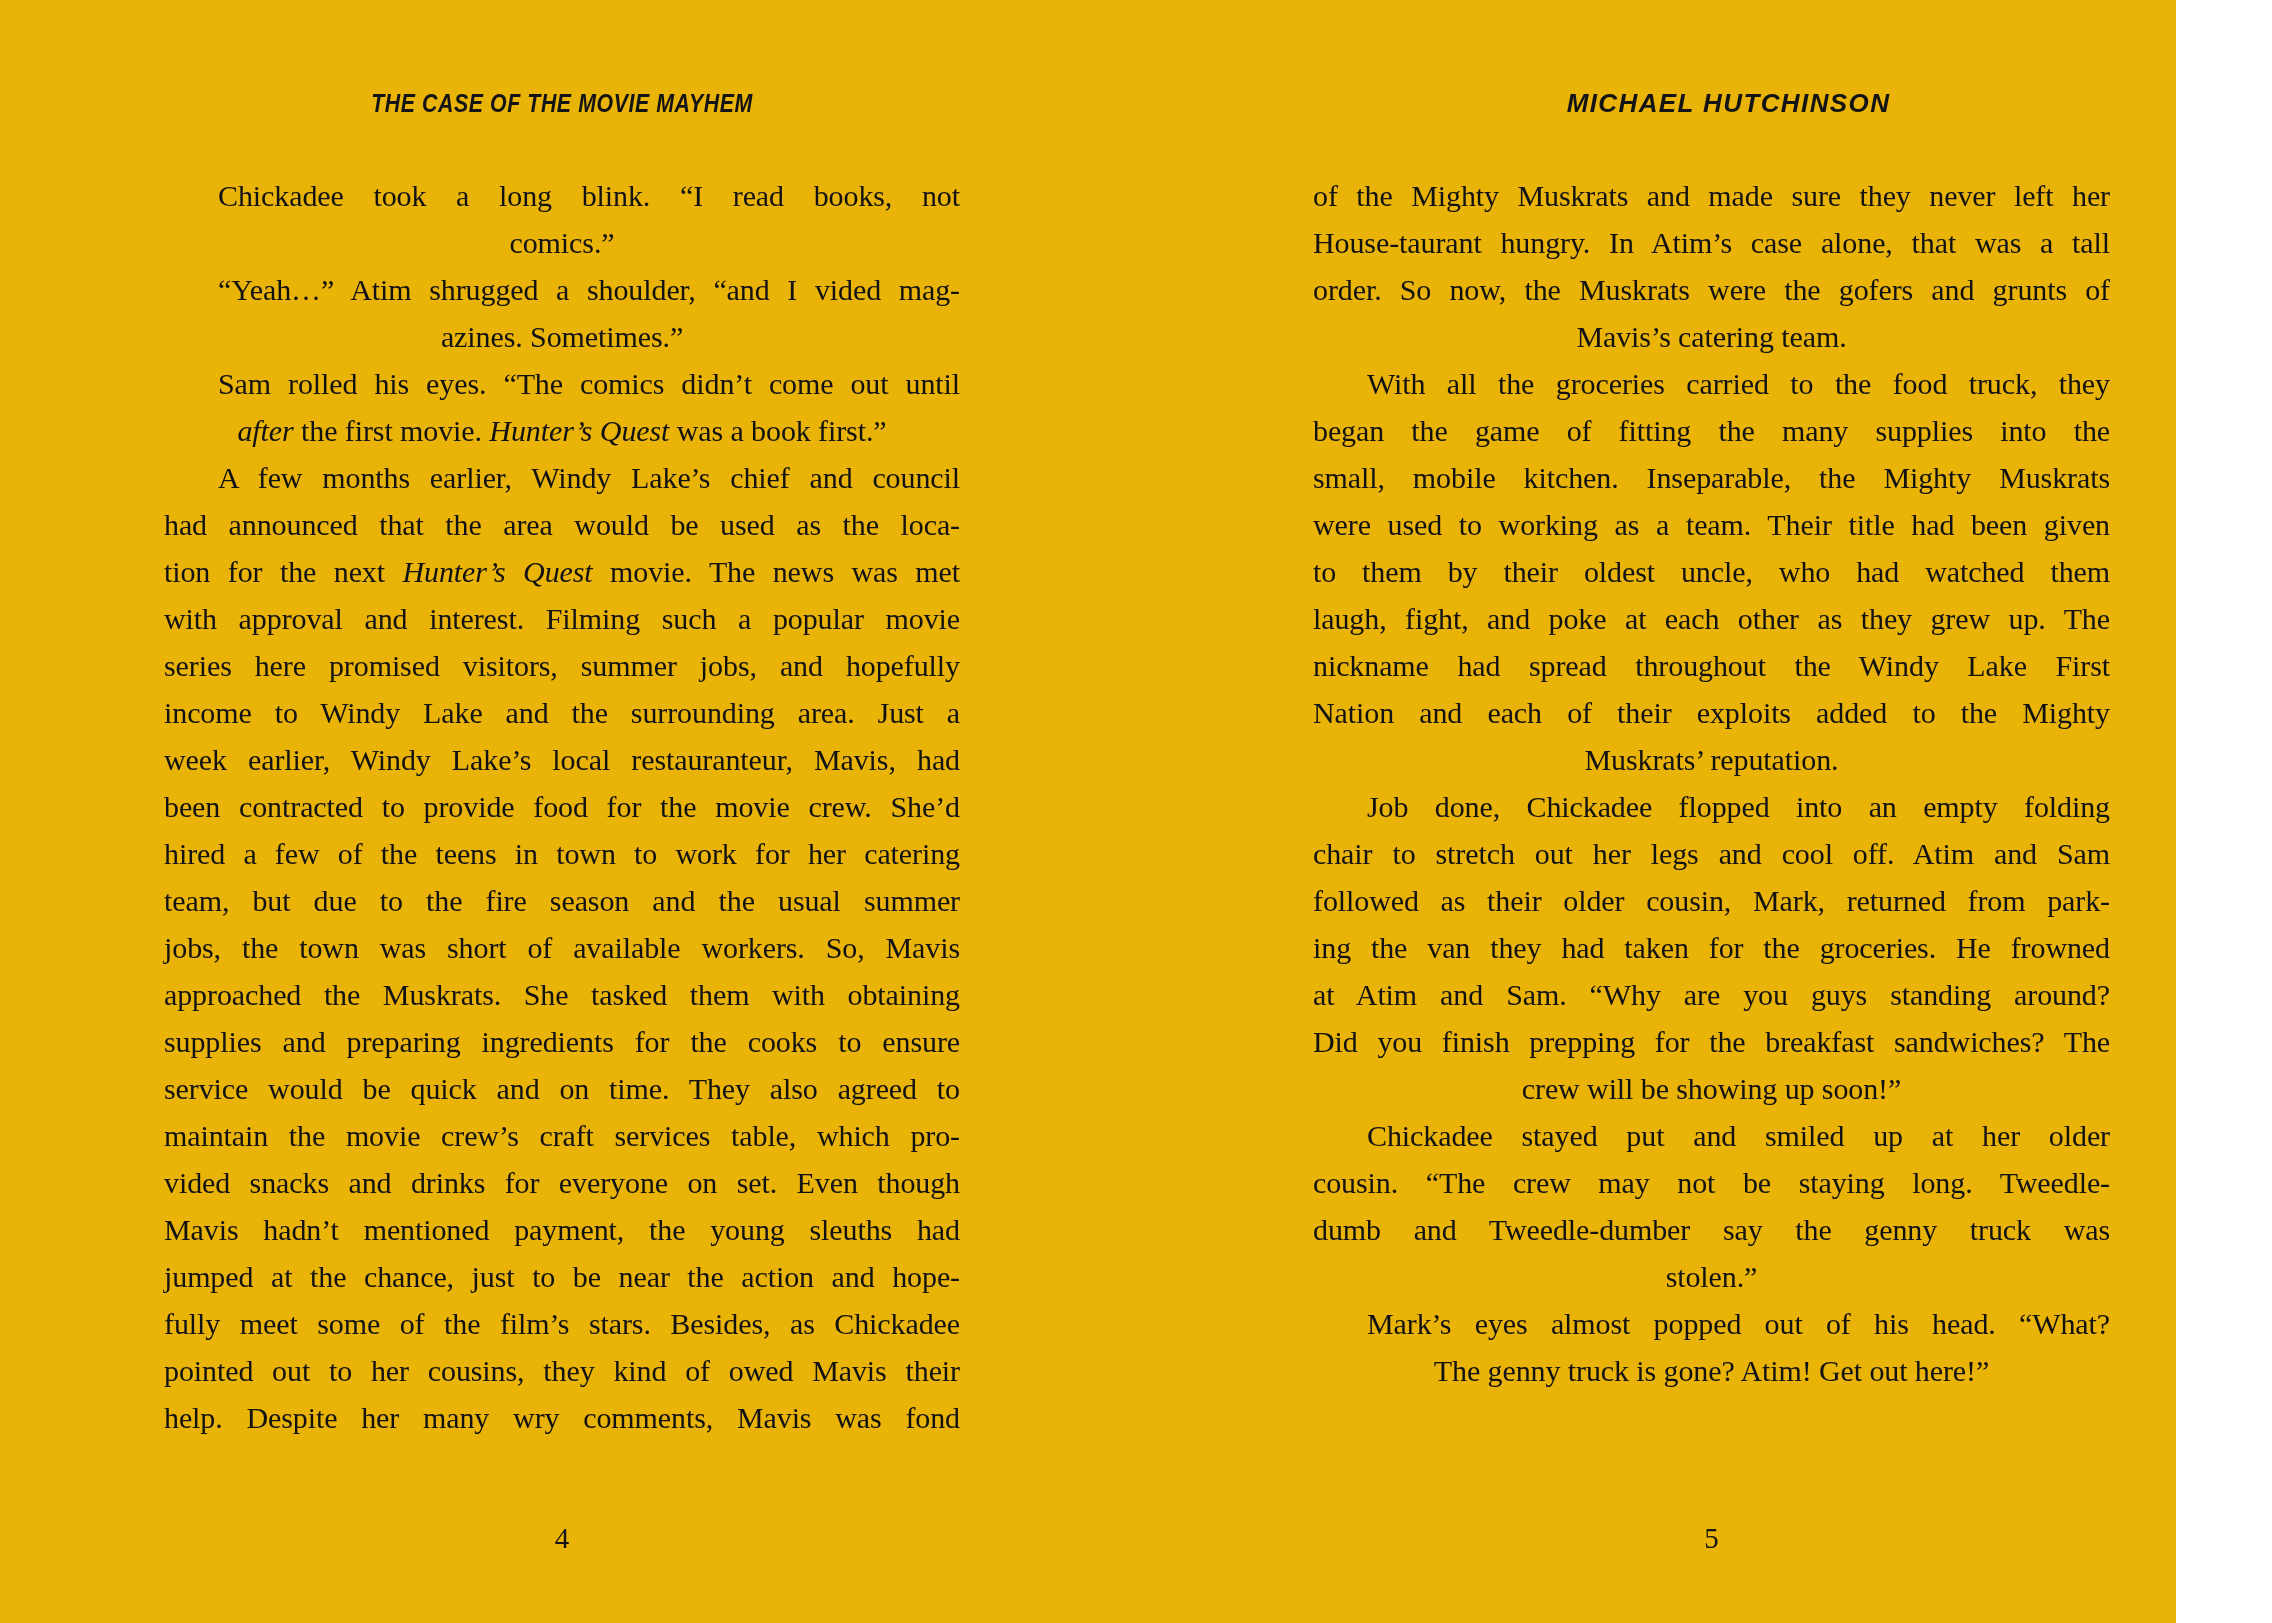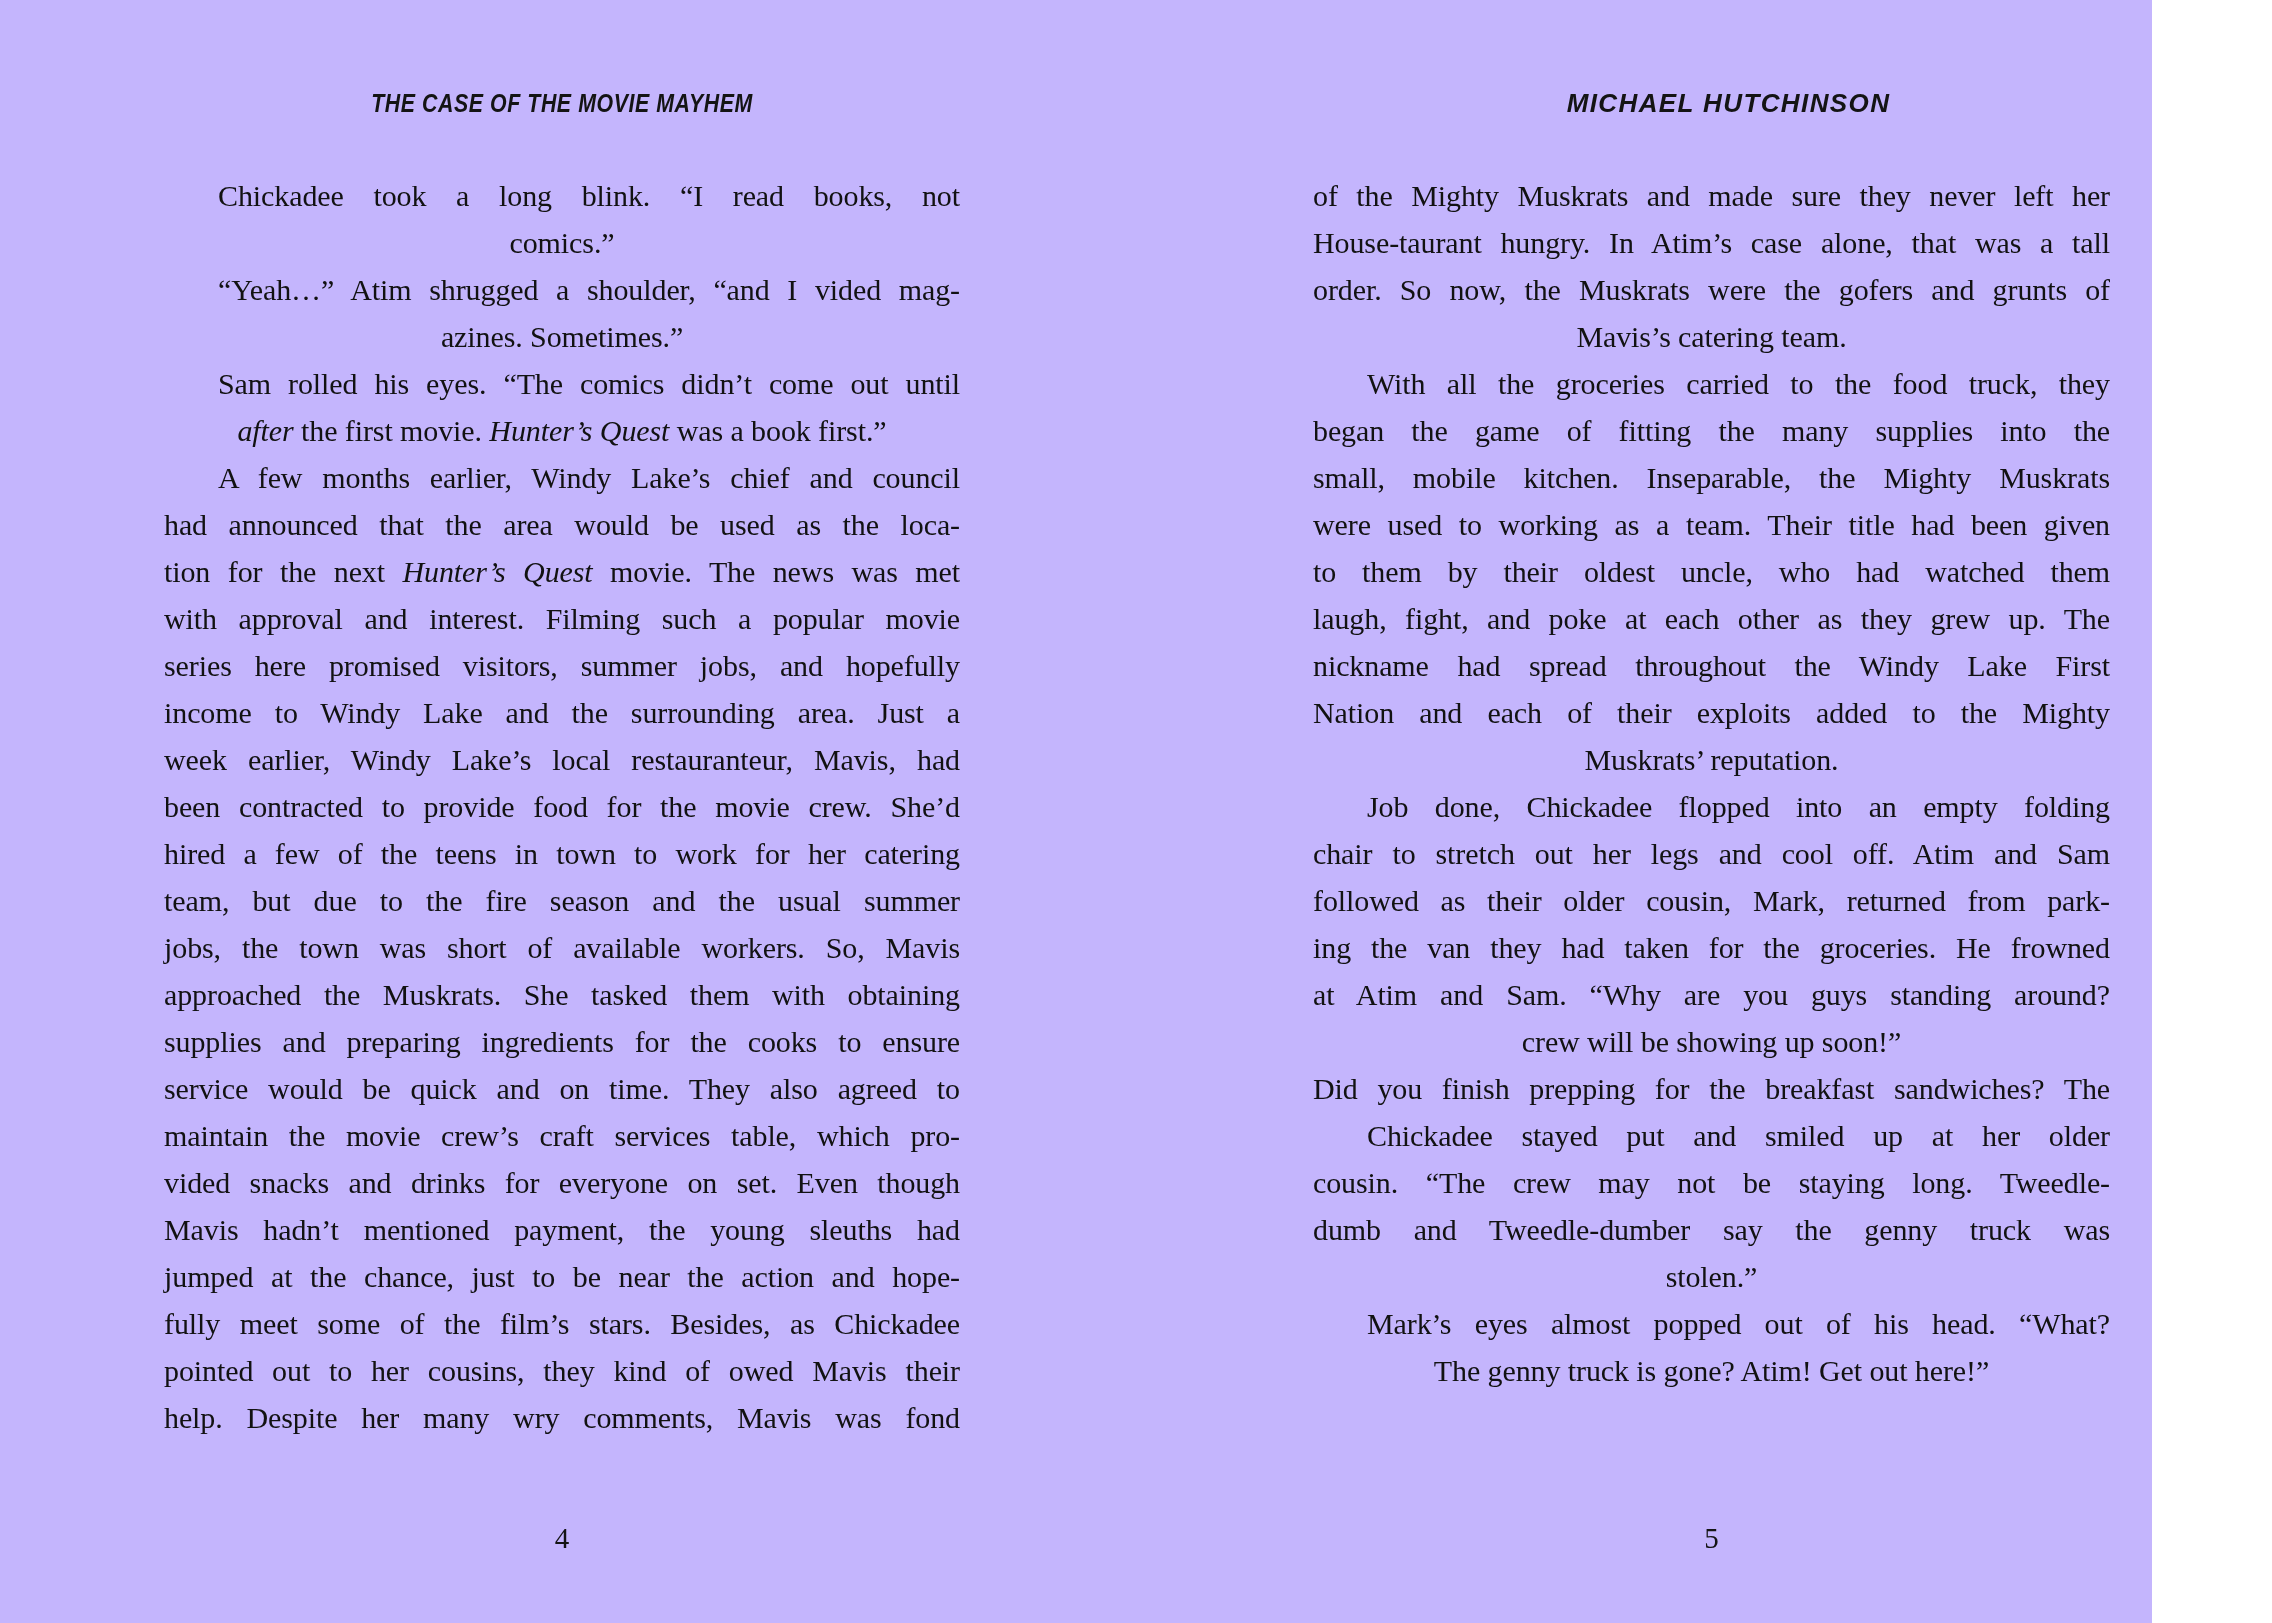--- a/index.html
+++ b/index.html
@@ -1,20 +1,21 @@
 <!DOCTYPE html>
 <html style="font-size:11.5px"><head>
 <meta charset="utf-8">
 <style>
   html,body { margin:0; padding:0; background:#ffffff; }
   .spread {
     position:relative; width:2152px; height:1623px;
-    background:#c4b5fd; overflow:hidden;
+    background:#eab308; overflow:hidden;
     font-family:"Liberation Serif", serif;
     color:#121212;
+    padding-left:24px;
   }
   .running-header {
     position:absolute; top:88px; text-align:center;
     font-family:"Liberation Sans", sans-serif;
     font-style:italic; font-weight:700; font-size:26px; line-height:1.2;
     color:#141414;
   }
   .hdr-left  { left:164px;  width:796px; letter-spacing:0.7px; transform:scaleX(0.82); }
   .hdr-right { left:1330px; width:797px; letter-spacing:1.4px; }
   .body-text { position:absolute; top:172px; }
@@ -88,22 +89,22 @@
         <div class="line just"><span>to them by their oldest uncle, who had watched them</span></div>
         <div class="line just"><span>laugh, fight, and poke at each other as they grew up. The</span></div>
         <div class="line just"><span>nickname had spread throughout the Windy Lake First</span></div>
         <div class="line just"><span>Nation and each of their exploits added to the Mighty</span></div>
         <div class="line"><span>Muskrats’ reputation.</span></div>
         <div class="line ind just"><span>Job done, Chickadee flopped into an empty folding</span></div>
         <div class="line just"><span>chair to stretch out her legs and cool off. Atim and Sam</span></div>
         <div class="line just"><span>followed as their older cousin, Mark, returned from park-</span></div>
         <div class="line just"><span>ing the van they had taken for the groceries. He frowned</span></div>
         <div class="line just"><span>at Atim and Sam. “Why are you guys standing around?</span></div>
+        <div class="line just"><span>Did you finish prepping for the breakfast sandwiches? The</span></div>
         <div class="line"><span>crew will be showing up soon!”</span></div>
-        <div class="line just"><span>Did you finish prepping for the breakfast sandwiches? The</span></div>
         <div class="line ind just"><span>Chickadee stayed put and smiled up at her older</span></div>
         <div class="line just"><span>cousin. “The crew may not be staying long. Tweedle-</span></div>
         <div class="line just"><span>dumb and Tweedle-dumber say the genny truck was</span></div>
         <div class="line"><span>stolen.”</span></div>
         <div class="line ind just"><span>Mark’s eyes almost popped out of his head. “What?</span></div>
         <div class="line"><span>The genny truck is gone? Atim! Get out here!”</span></div>
       </div>
     <div class="page-number pn-right">5</div>
   </div>
 

